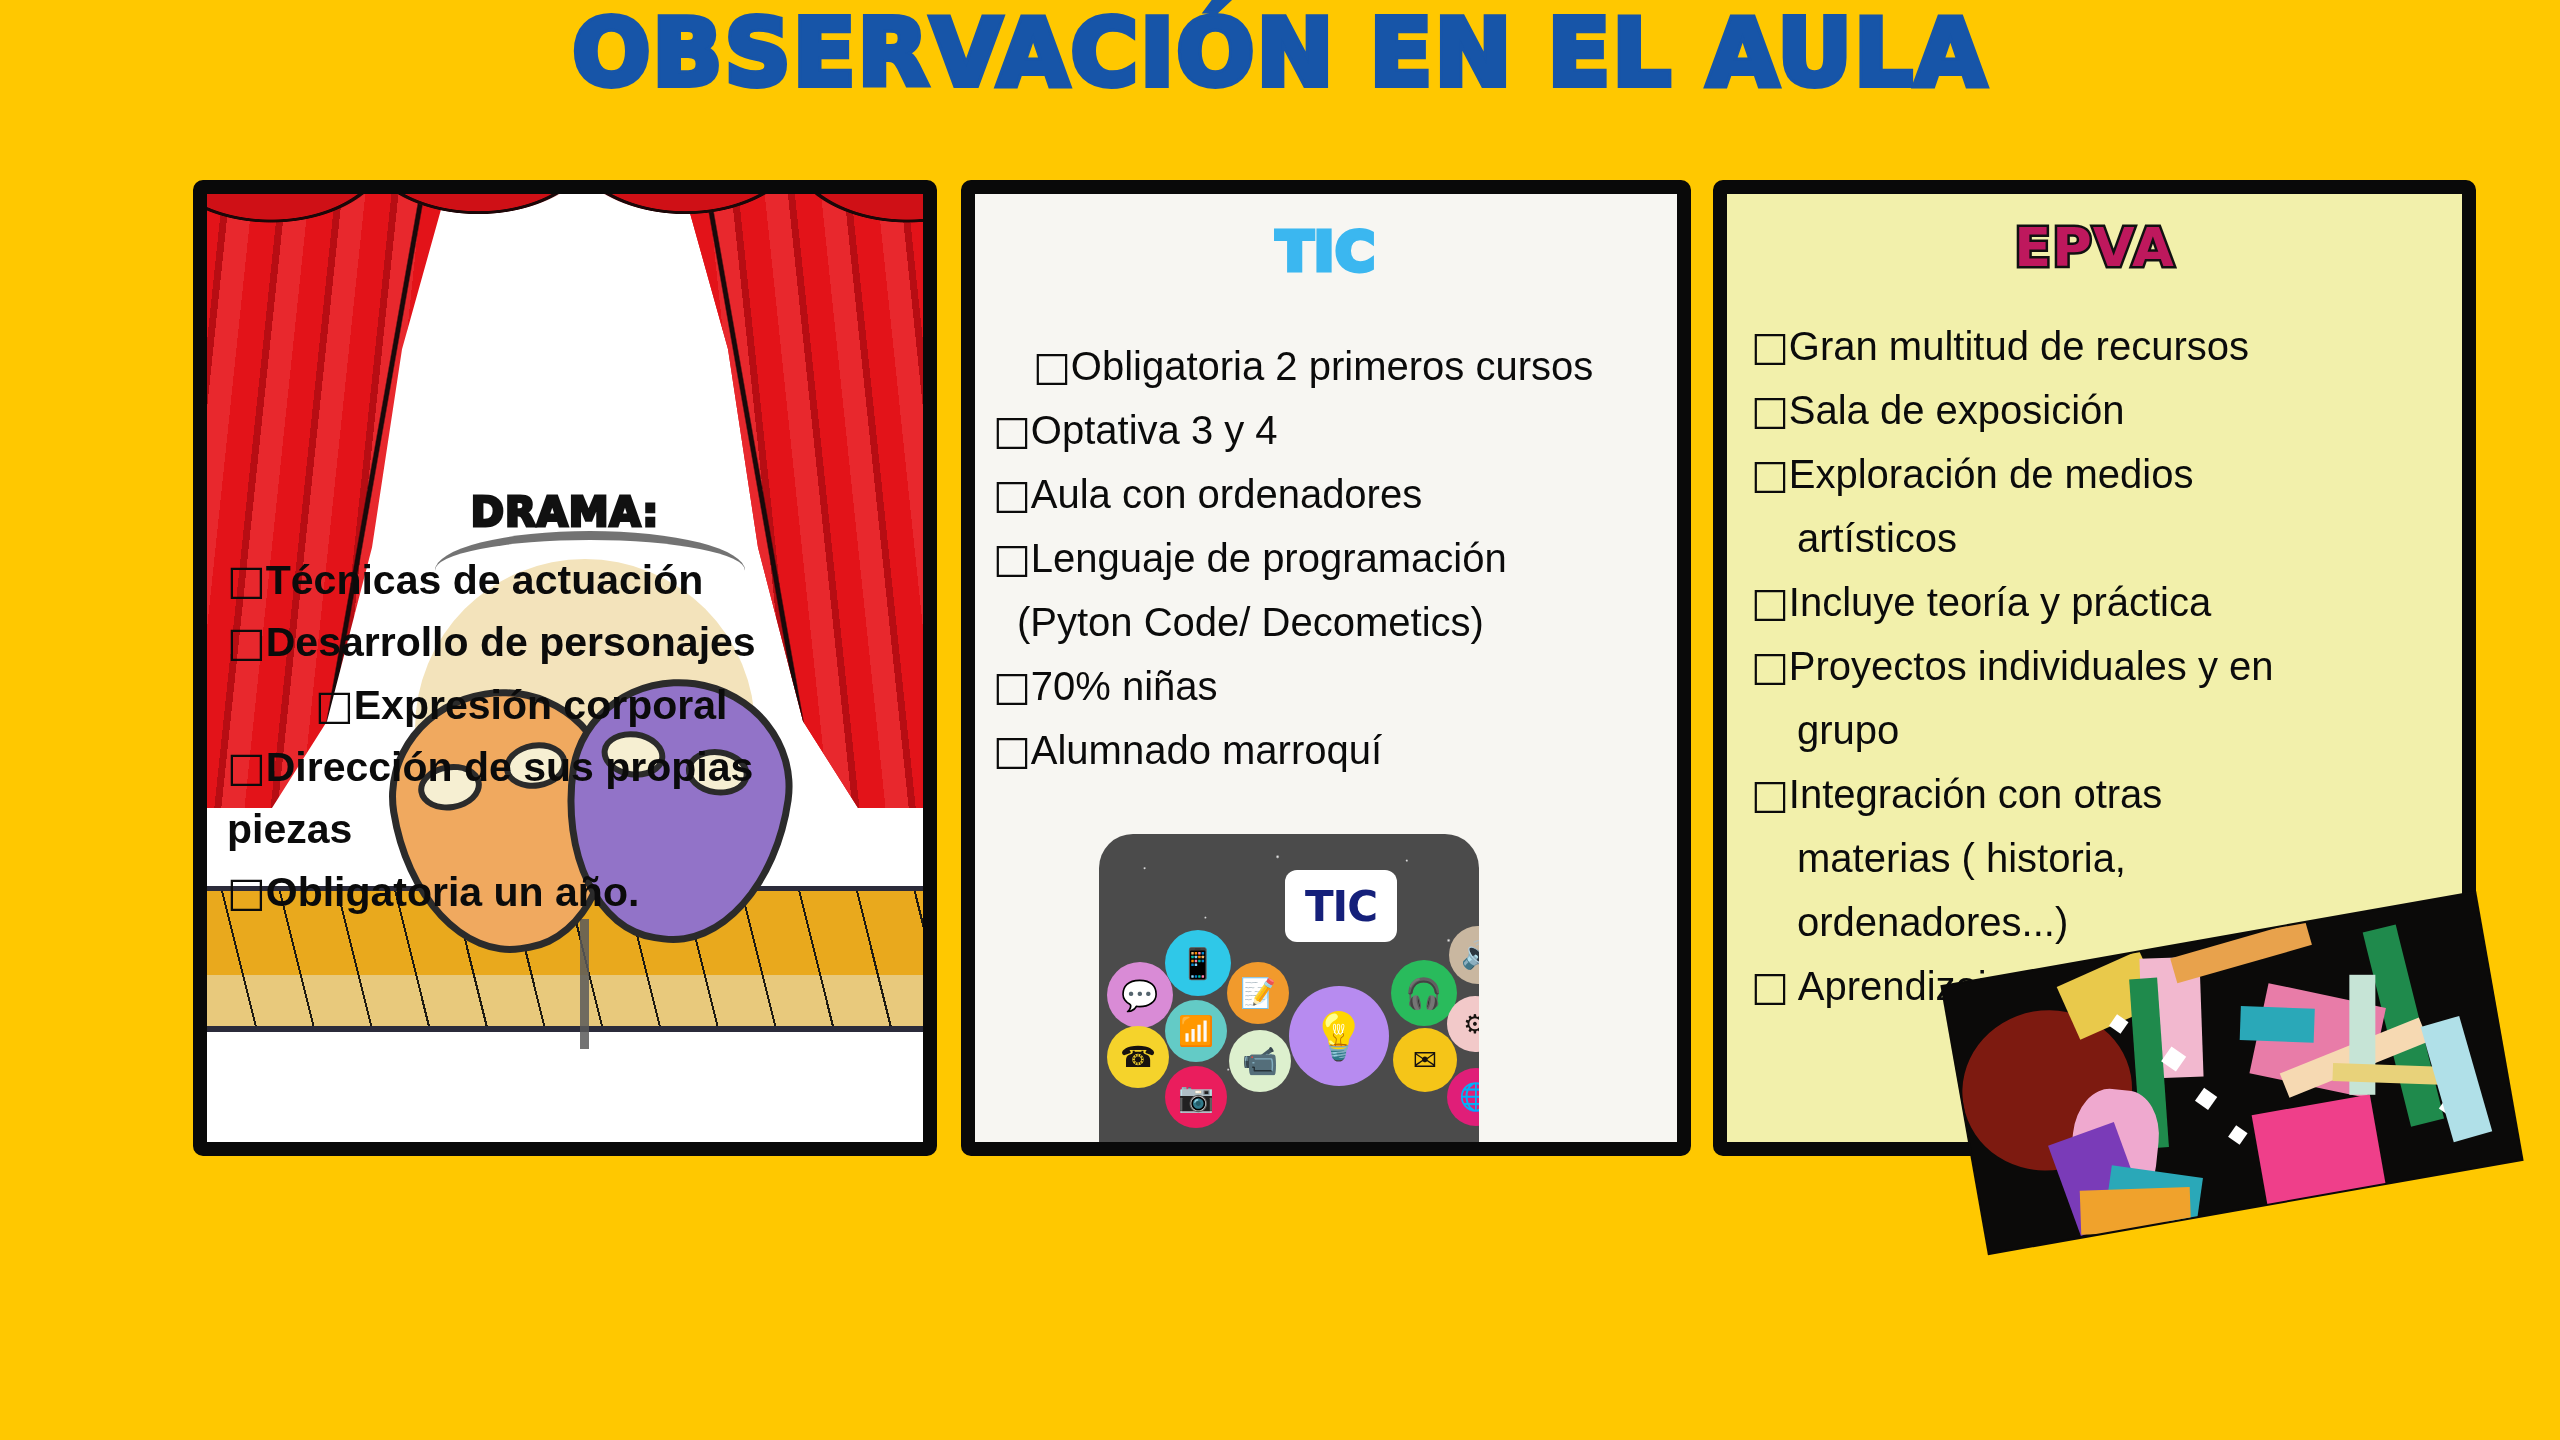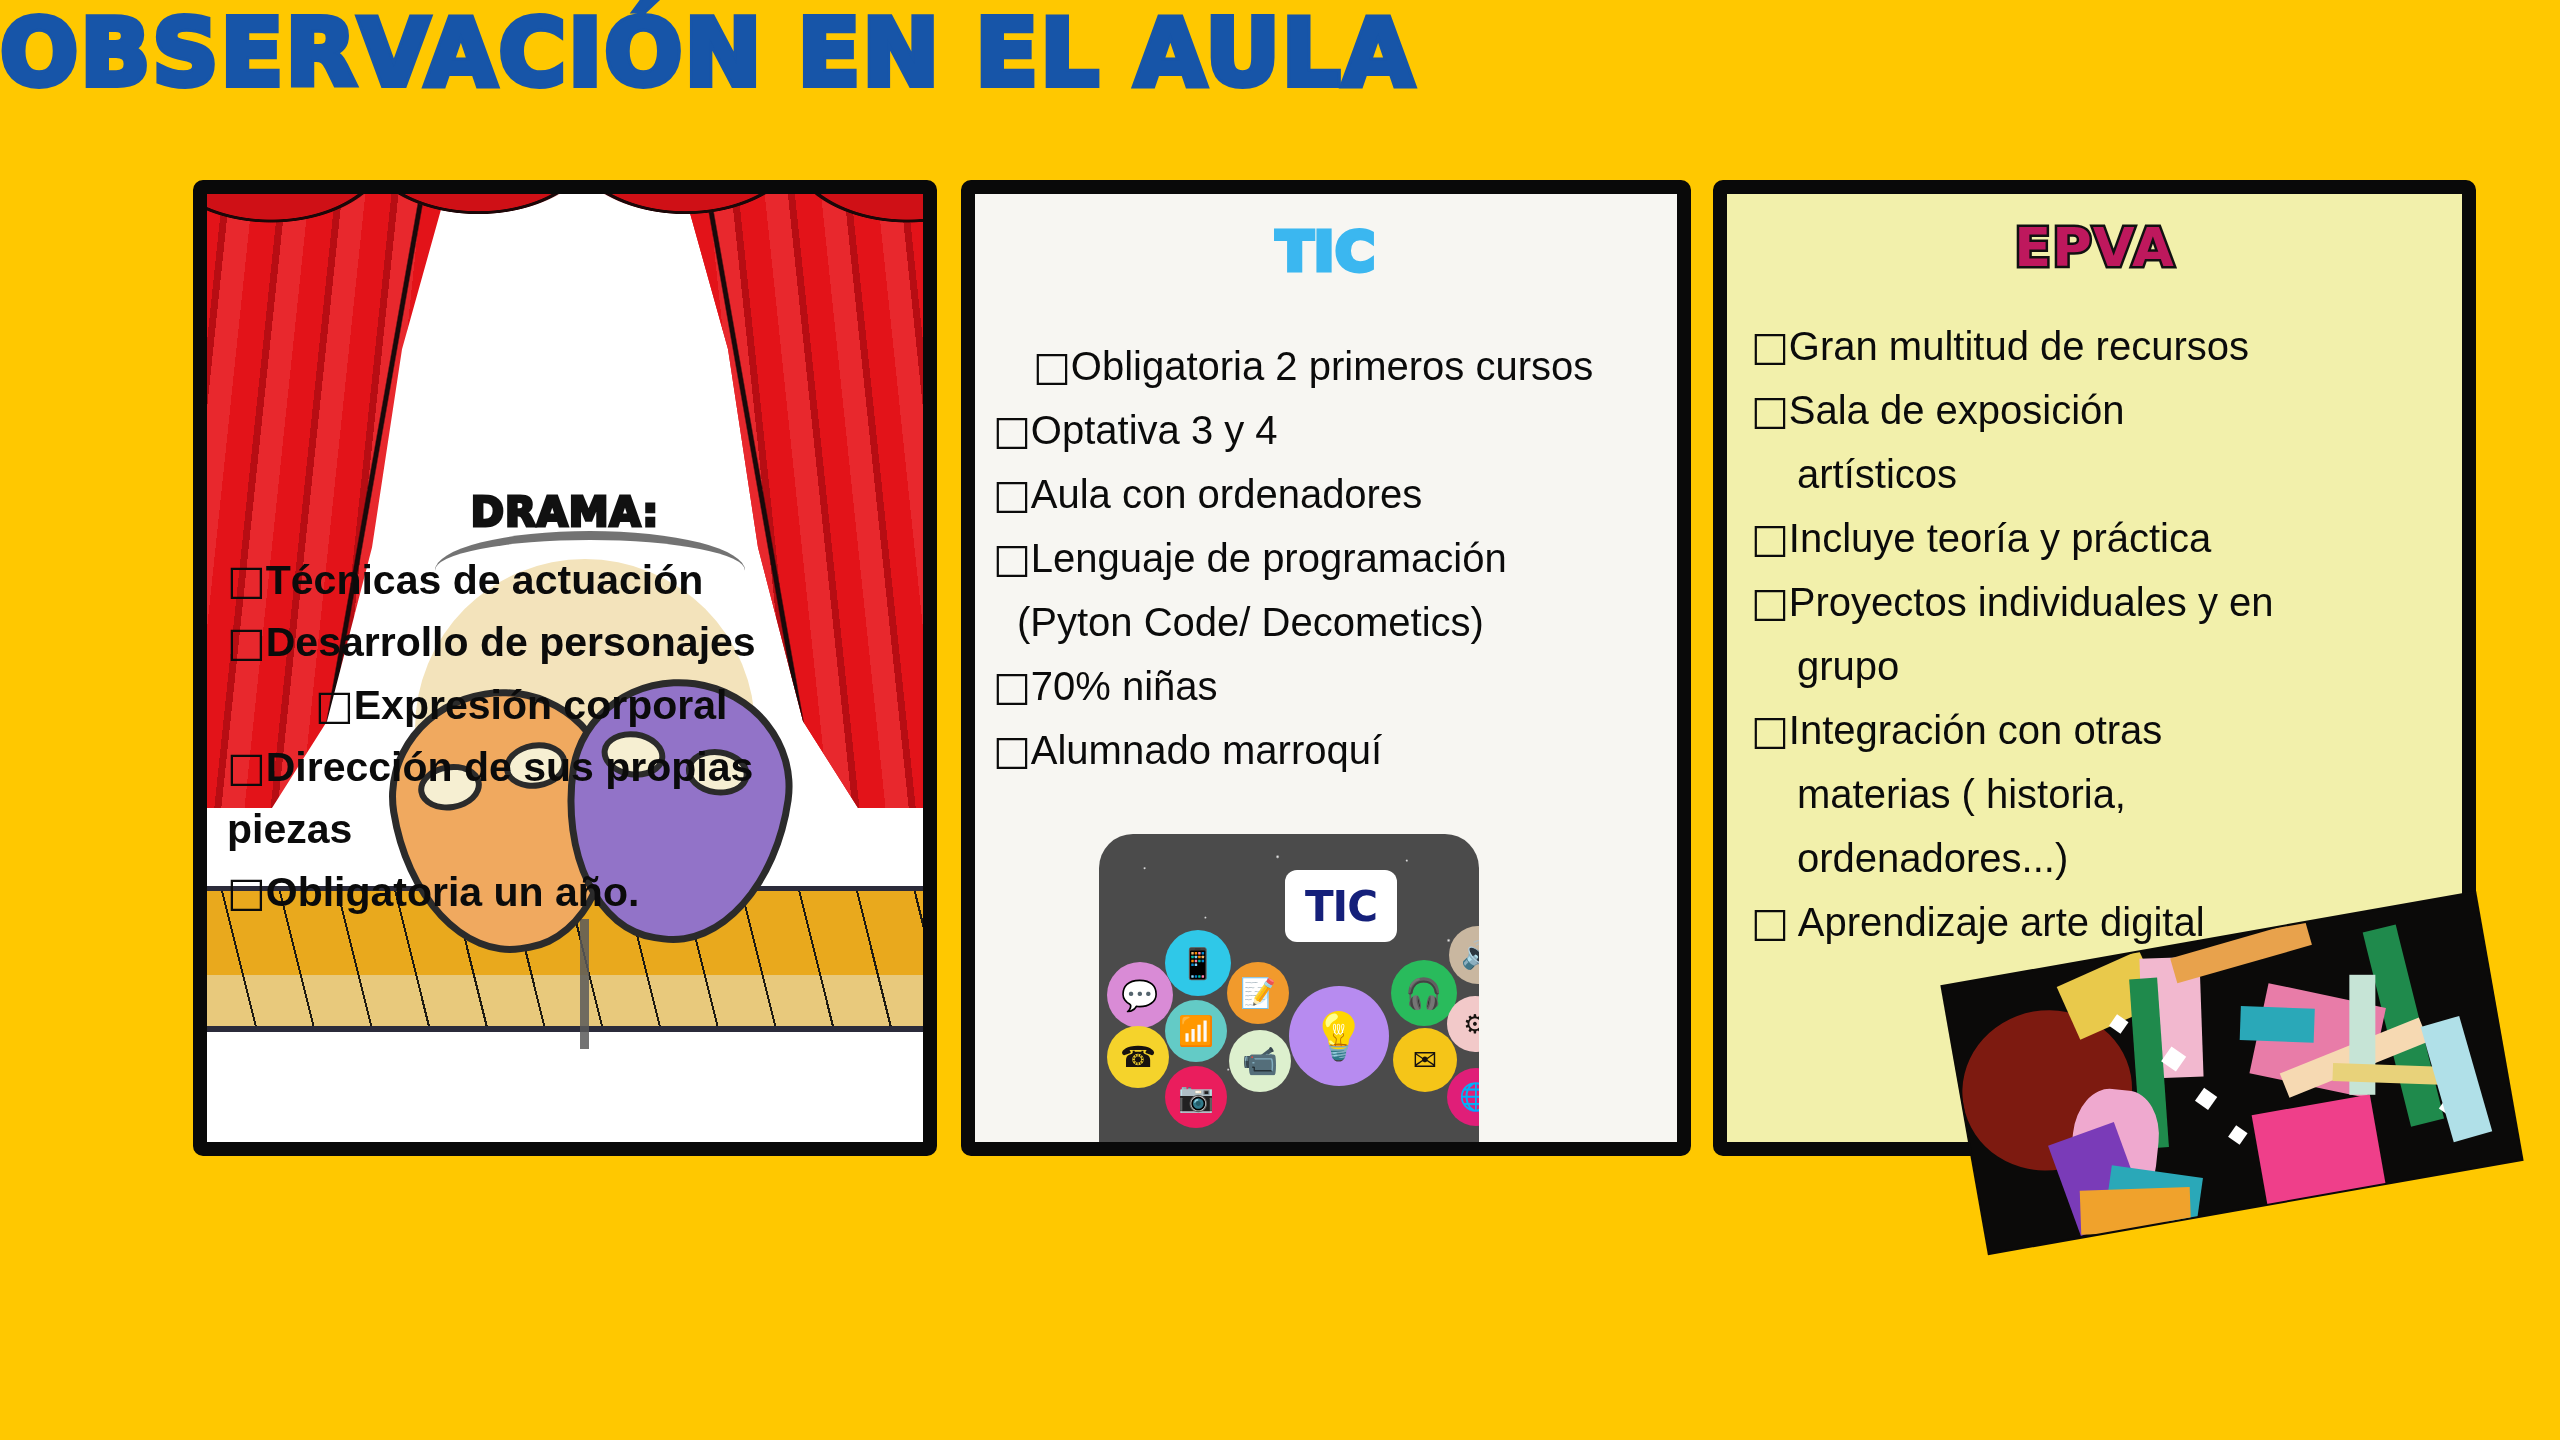--- a/index.html
+++ b/index.html
@@ -7,21 +7,21 @@
   body{
     width:2560px;height:1440px;
     background:#FFC800;
     font-family:"Liberation Sans", sans-serif;
     overflow:hidden;position:relative;
   }
 
   
   .slide-title{
     position:absolute;left:0;top:6px;width:2560px;
-    text-align:left;
+    text-align:center;
     font-family:"DejaVu Sans", sans-serif;
     font-weight:bold;
     font-size:92px;
     letter-spacing:2px;
     color:#1755A8;
     line-height:1.05;
     text-transform:uppercase;
     -webkit-text-stroke:6px #1755A8;
     paint-order:stroke fill;
   }
@@ -285,20 +285,21 @@
         </div>
     </div>
   </section>
 
   <section class="panel panel-epva">
     <div class="panel-head epva-head">EPVA</div>
 
     <ul class="bullets epva-bullets">
       <li><span class="bx">□</span><span>Gran multitud de recursos</span></li>
       <li><span class="bx">□</span><span>Sala de exposición</span></li>
+      <li><span class="bx">□</span><span>Exploración de medios</span></li>
       <li class="cont"><span>artísticos</span></li>
       <li><span class="bx">□</span><span>Incluye teoría y práctica</span></li>
       <li><span class="bx">□</span><span>Proyectos individuales y en</span></li>
       <li class="cont"><span>grupo</span></li>
       <li><span class="bx">□</span><span>Integración con otras</span></li>
       <li class="cont"><span>materias ( historia,</span></li>
       <li class="cont"><span>ordenadores...)</span></li>
       <li><span class="bx">□</span><span> Aprendizaje arte digital</span></li>
     </ul>
   </section>

